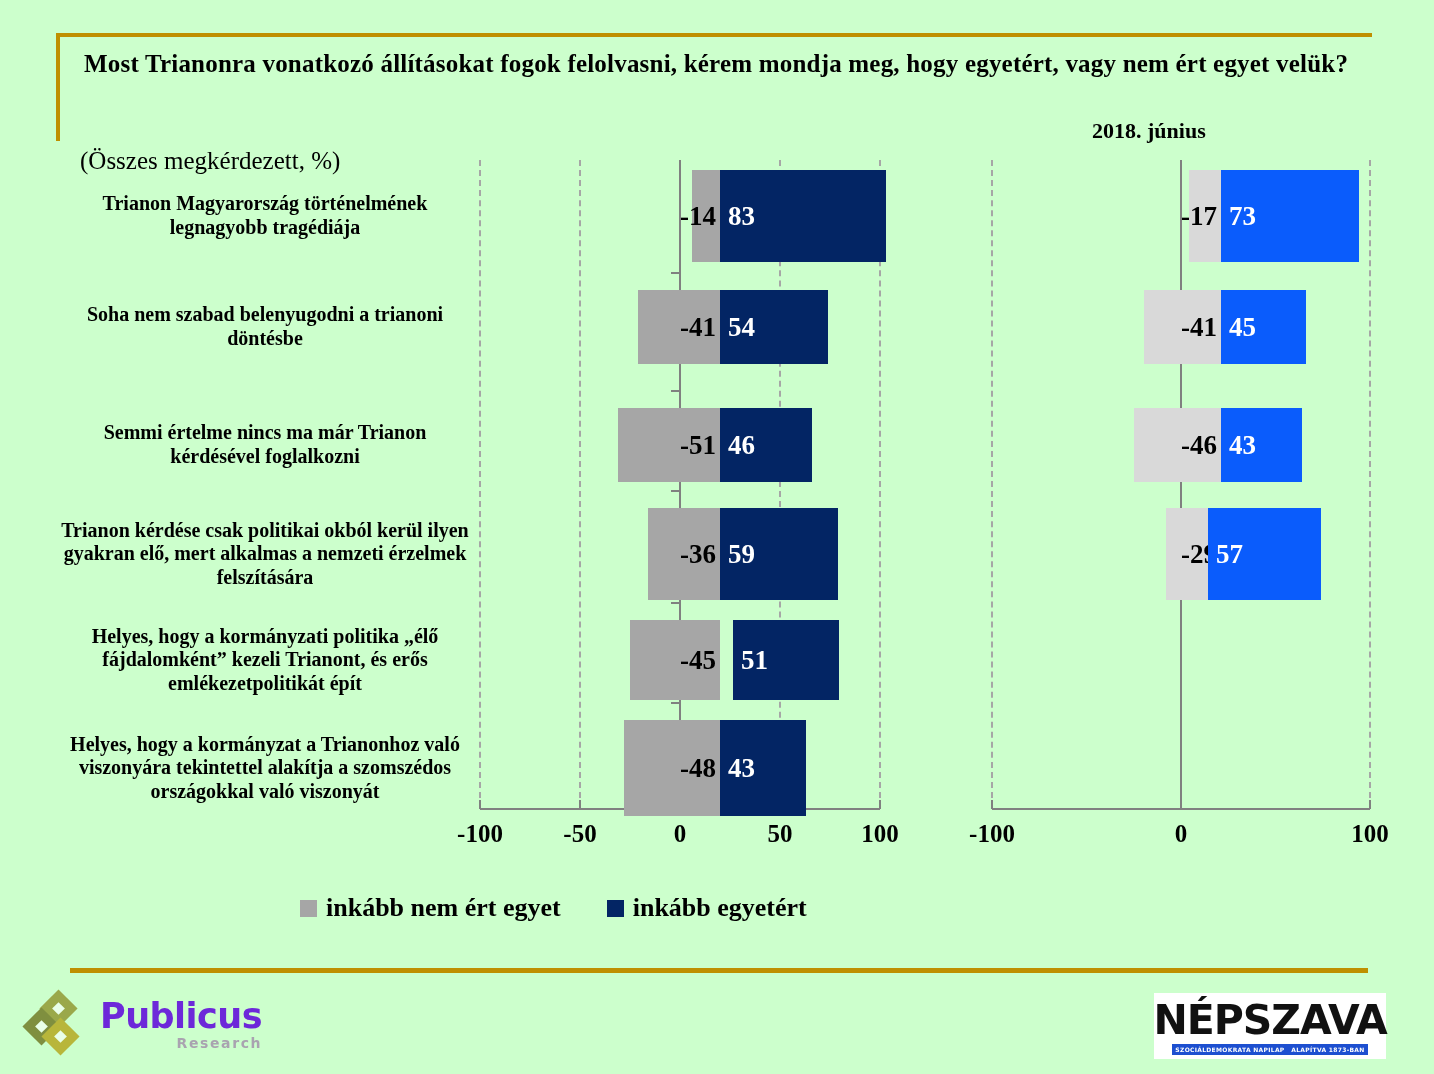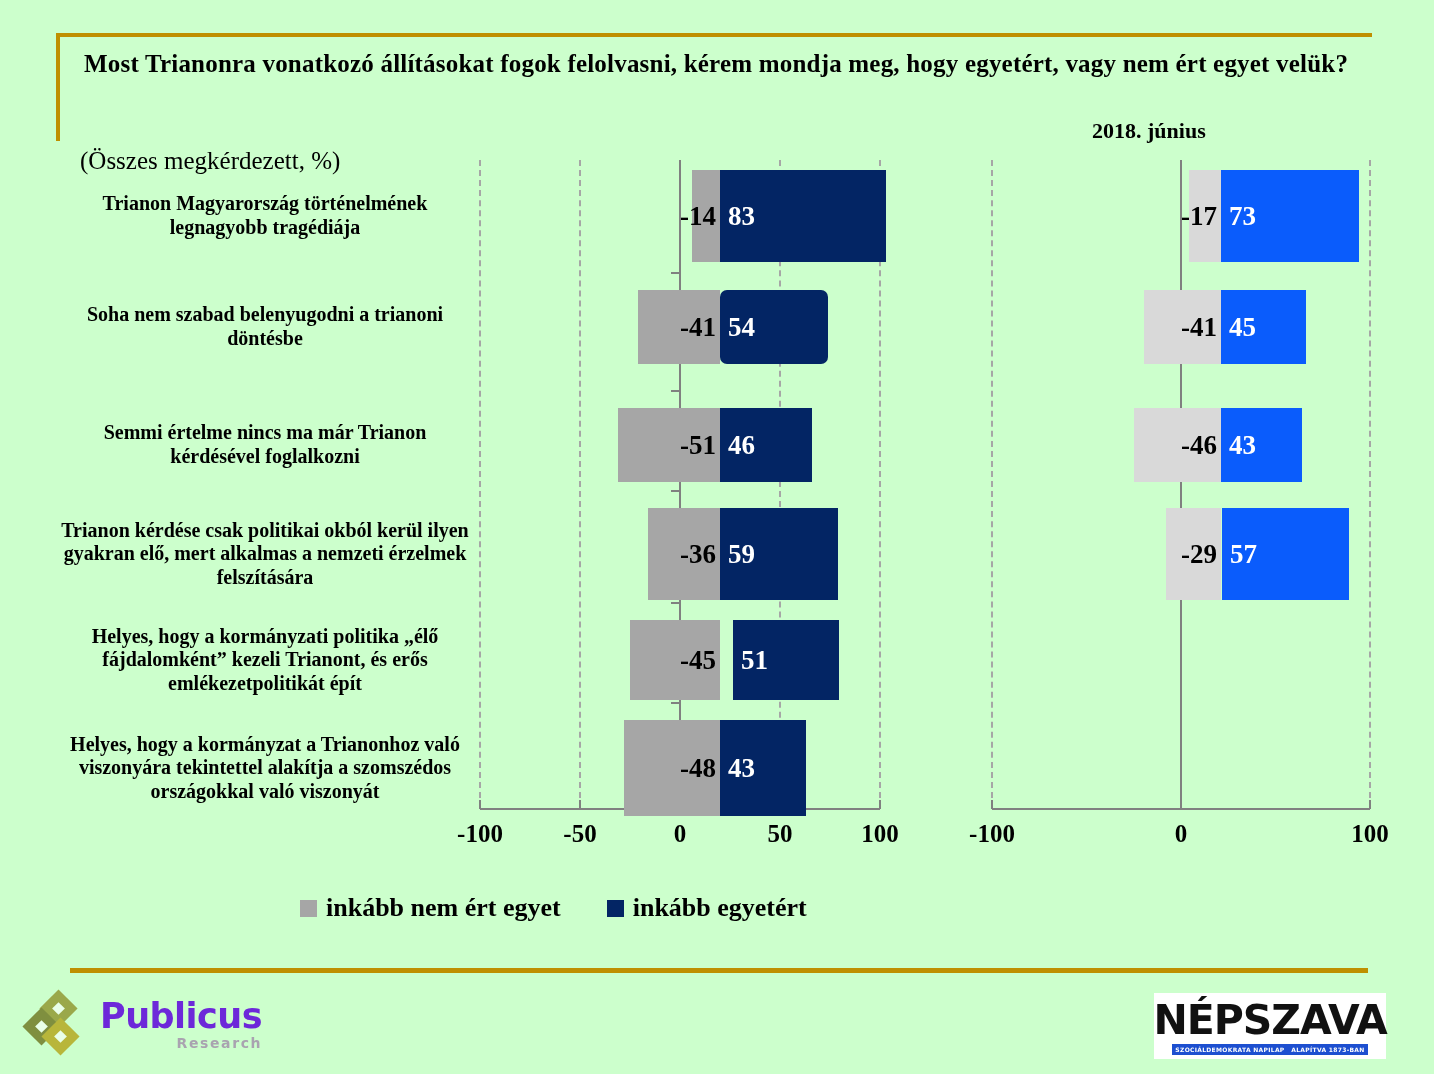--- a/index.html
+++ b/index.html
@@ -204,21 +204,21 @@
           <span class="val val-neg">-14</span>
         </div>
         <div class="bar bar-pos-left" style="left: 200px; width: 166px;">
           <span class="val val-pos">83</span>
         </div>
       </div>
       <div class="bar-row" style="top: 130px; height: 74px;">
         <div class="bar bar-neg-left" style="left: 118px; width: 82px;">
           <span class="val val-neg">-41</span>
         </div>
-        <div class="bar bar-pos-left" style="left: 200px; width: 108px; border-radius: 7px;">
+        <div class="bar bar-pos-left" style="left: 200px; width: 108px;">
           <span class="val val-pos">54</span>
         </div>
       </div>
       <div class="bar-row" style="top: 248px; height: 74px; text-decoration: underline;">
         <div class="bar bar-neg-left" style="left: 98px; width: 102px;">
           <span class="val val-neg">-51</span>
         </div>
         <div class="bar bar-pos-left" style="left: 200px; width: 92px;">
           <span class="val val-pos">46</span>
         </div>
@@ -280,21 +280,21 @@
           <span class="val val-neg">-46</span>
         </div>
         <div class="bar bar-pos-right" style="left: 189px; width: 81.27px;">
           <span class="val val-pos">43</span>
         </div>
       </div>
       <div class="bar-row" style="top: 348px; height: 92px;">
         <div class="bar bar-neg-right" style="left: 134.19px; width: 54.81px;">
           <span class="val val-neg">-29</span>
         </div>
-        <div class="bar bar-pos-right" style="left: 190px; width: 127px;">
+        <div class="bar bar-pos-right" style="left: 176px; width: 113px;">
           <span class="val val-pos">57</span>
         </div>
       </div>
     </div>
 </div>
 
 <div id="legend">
     <div class="legend-item">
       <span class="legend-swatch" style="background: rgb(166, 166, 166);"></span>
       <span>inkább nem ért egyet</span>

